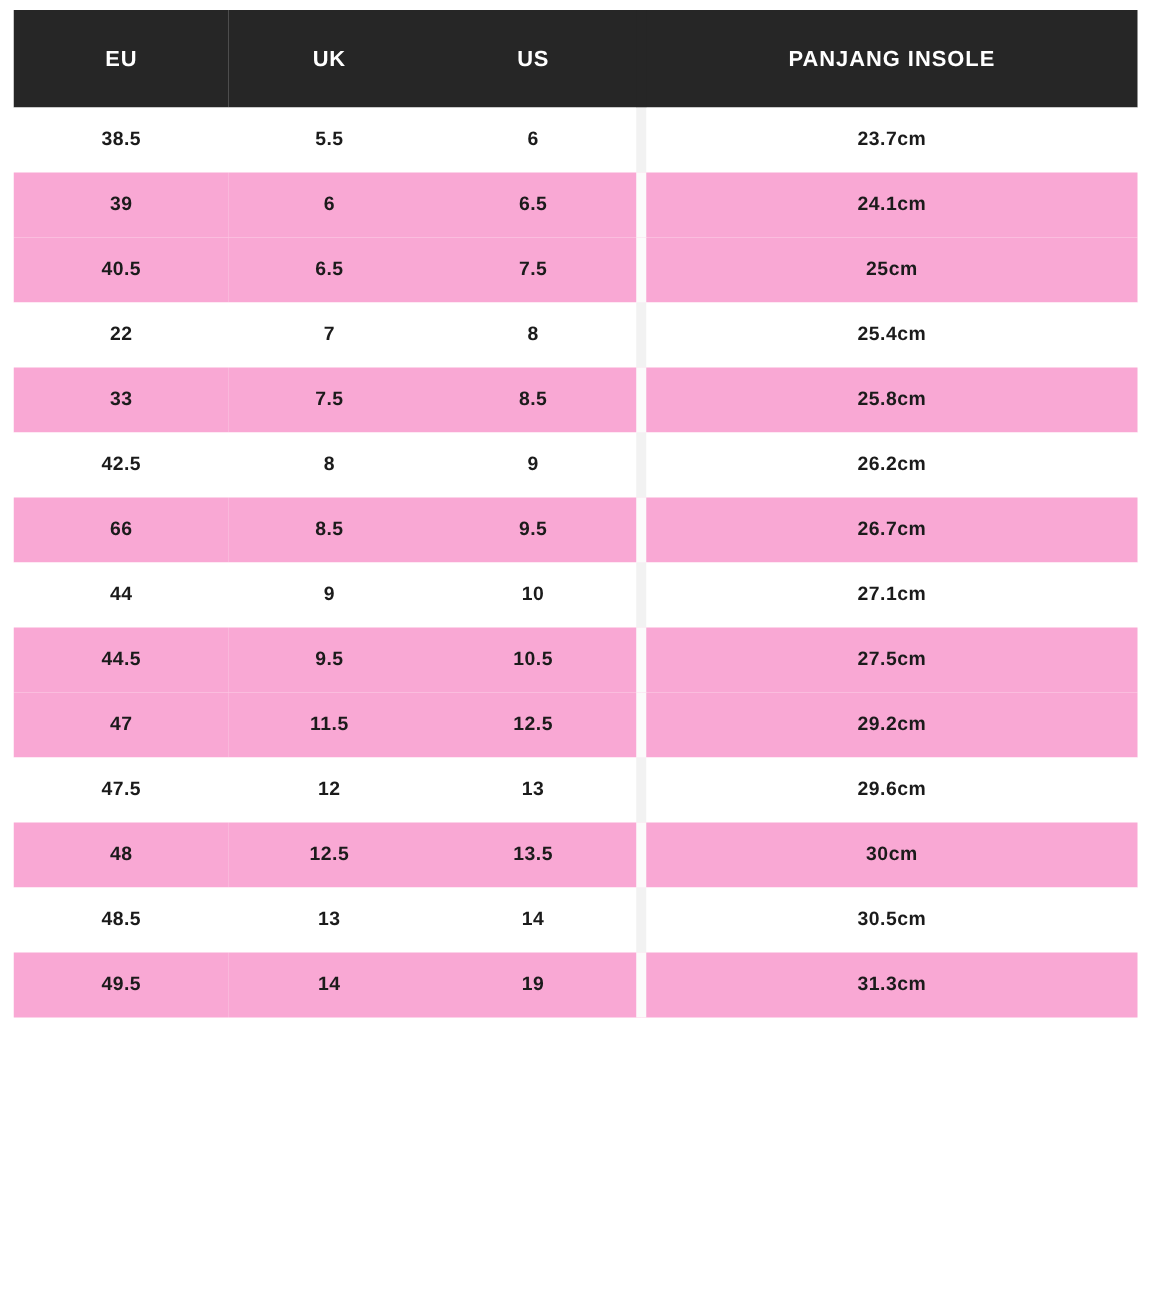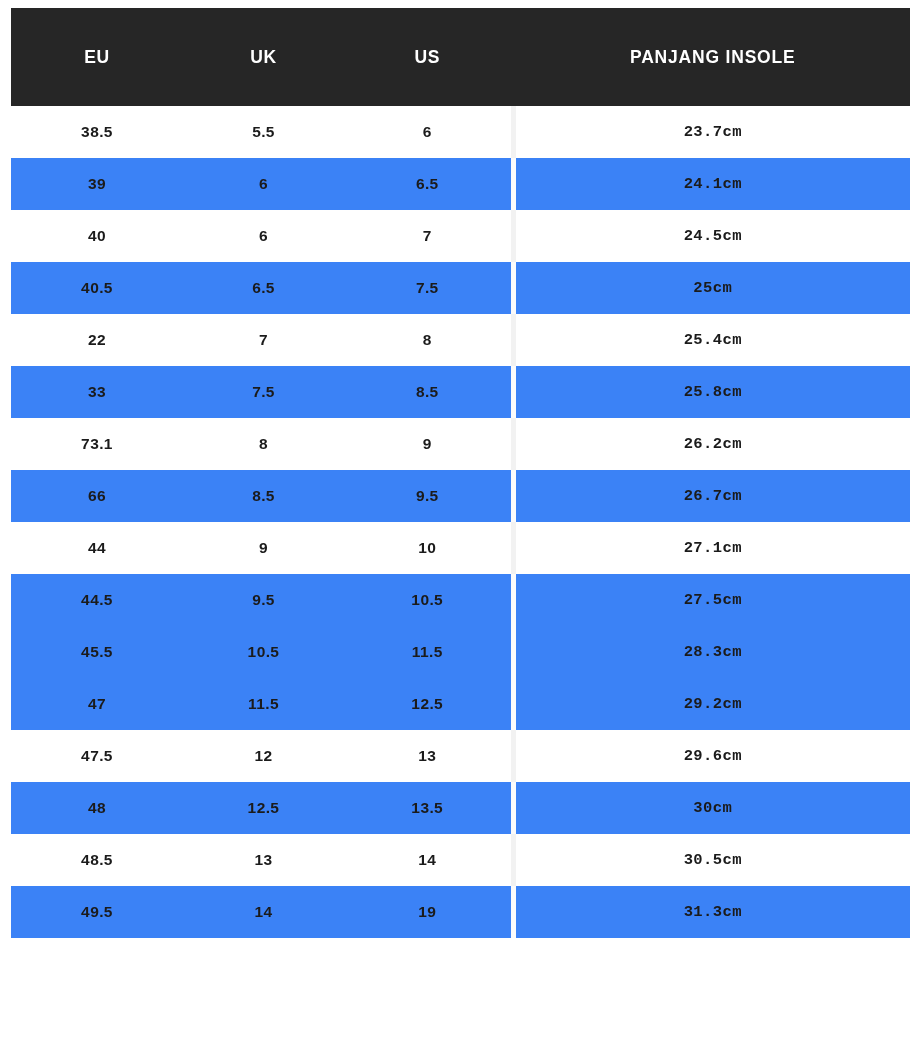--- a/index.html
+++ b/index.html
@@ -32,57 +32,56 @@
   thead th {
     background: #262626;
     color: #ffffff;
     height: 78px;
     font-size: 17.5px;
     font-weight: bold;
     letter-spacing: 0.6px;
     font-stretch: condensed;
     text-align: center;
     vertical-align: middle;
-    padding: 10px;
+    padding: 0;
     border: 0;
     margin-top: 20px;
   }
   thead th.insole-head {
     letter-spacing: 0.8px;
   }
 
   tbody td {
     height: 52px;
     font-size: 15.5px;
     font-weight: bold;
     color: #1b1b1b;
     text-align: center;
     vertical-align: middle;
     padding: 0;
     border: 0;
     letter-spacing: 0.4px;
     background: #ffffff;
   }
   tbody tr.alt td {
-    background: #3b82f6;
+    background: #f9a8d4;
   }
   
   tbody td.insole-cell,
   thead th.insole-head {
-    border-left: 5px solid #6d28d9;
+    border-left: 8px solid #6d28d9;
   }
   thead th.insole-head {
     border-left-color: #262626;
   }
   tbody tr.alt td.insole-cell {
     border-left-color: #fbfbfb;
   }
   tbody tr td.insole-cell {
     border-left-color: #f2f2f2;
-    font-family: Liberation Mono, monospace;
   }
 </style>
 </head>
 <body>
 
 <div id="size-chart-wrap">
   <table class="size-chart">
     <colgroup>
       <col class="c-eu">
       <col class="c-uk">
@@ -103,46 +102,40 @@
           <td>5.5</td>
           <td>6</td>
           <td class="insole-cell">23.7cm</td>
         </tr>
         <tr class="alt">
           <td>39</td>
           <td>6</td>
           <td>6.5</td>
           <td class="insole-cell">24.1cm</td>
         </tr>
-        <tr>
-          <td>40</td>
-          <td>6</td>
-          <td>7</td>
-          <td class="insole-cell">24.5cm</td>
-        </tr>
         <tr class="alt">
           <td>40.5</td>
           <td>6.5</td>
           <td>7.5</td>
           <td class="insole-cell">25cm</td>
         </tr>
         <tr>
           <td>22</td>
           <td>7</td>
           <td>8</td>
           <td class="insole-cell">25.4cm</td>
         </tr>
         <tr class="alt">
           <td>33</td>
           <td>7.5</td>
           <td>8.5</td>
           <td class="insole-cell">25.8cm</td>
         </tr>
         <tr>
-          <td>73.1</td>
+          <td>42.5</td>
           <td>8</td>
           <td>9</td>
           <td class="insole-cell">26.2cm</td>
         </tr>
         <tr class="alt">
           <td>66</td>
           <td>8.5</td>
           <td>9.5</td>
           <td class="insole-cell">26.7cm</td>
         </tr>
@@ -150,26 +143,20 @@
           <td>44</td>
           <td>9</td>
           <td>10</td>
           <td class="insole-cell">27.1cm</td>
         </tr>
         <tr class="alt">
           <td>44.5</td>
           <td>9.5</td>
           <td>10.5</td>
           <td class="insole-cell">27.5cm</td>
-        </tr>
-        <tr class="alt">
-          <td>45.5</td>
-          <td>10.5</td>
-          <td>11.5</td>
-          <td class="insole-cell">28.3cm</td>
         </tr>
         <tr class="alt">
           <td>47</td>
           <td>11.5</td>
           <td>12.5</td>
           <td class="insole-cell">29.2cm</td>
         </tr>
         <tr>
           <td>47.5</td>
           <td>12</td>

